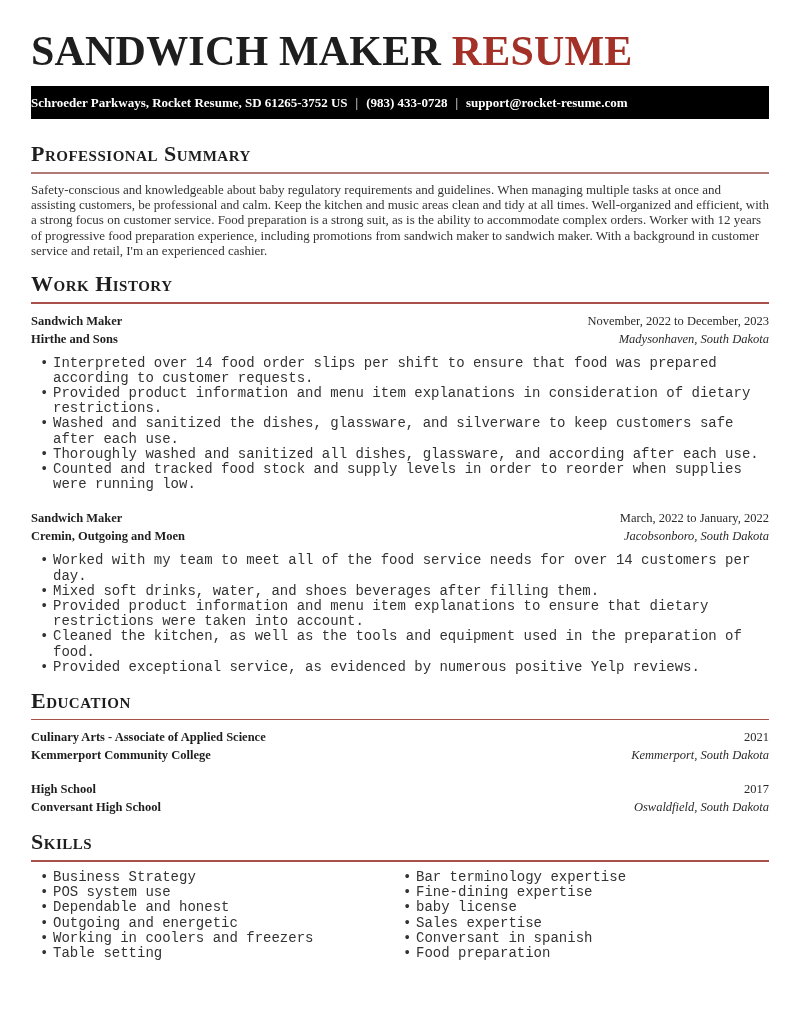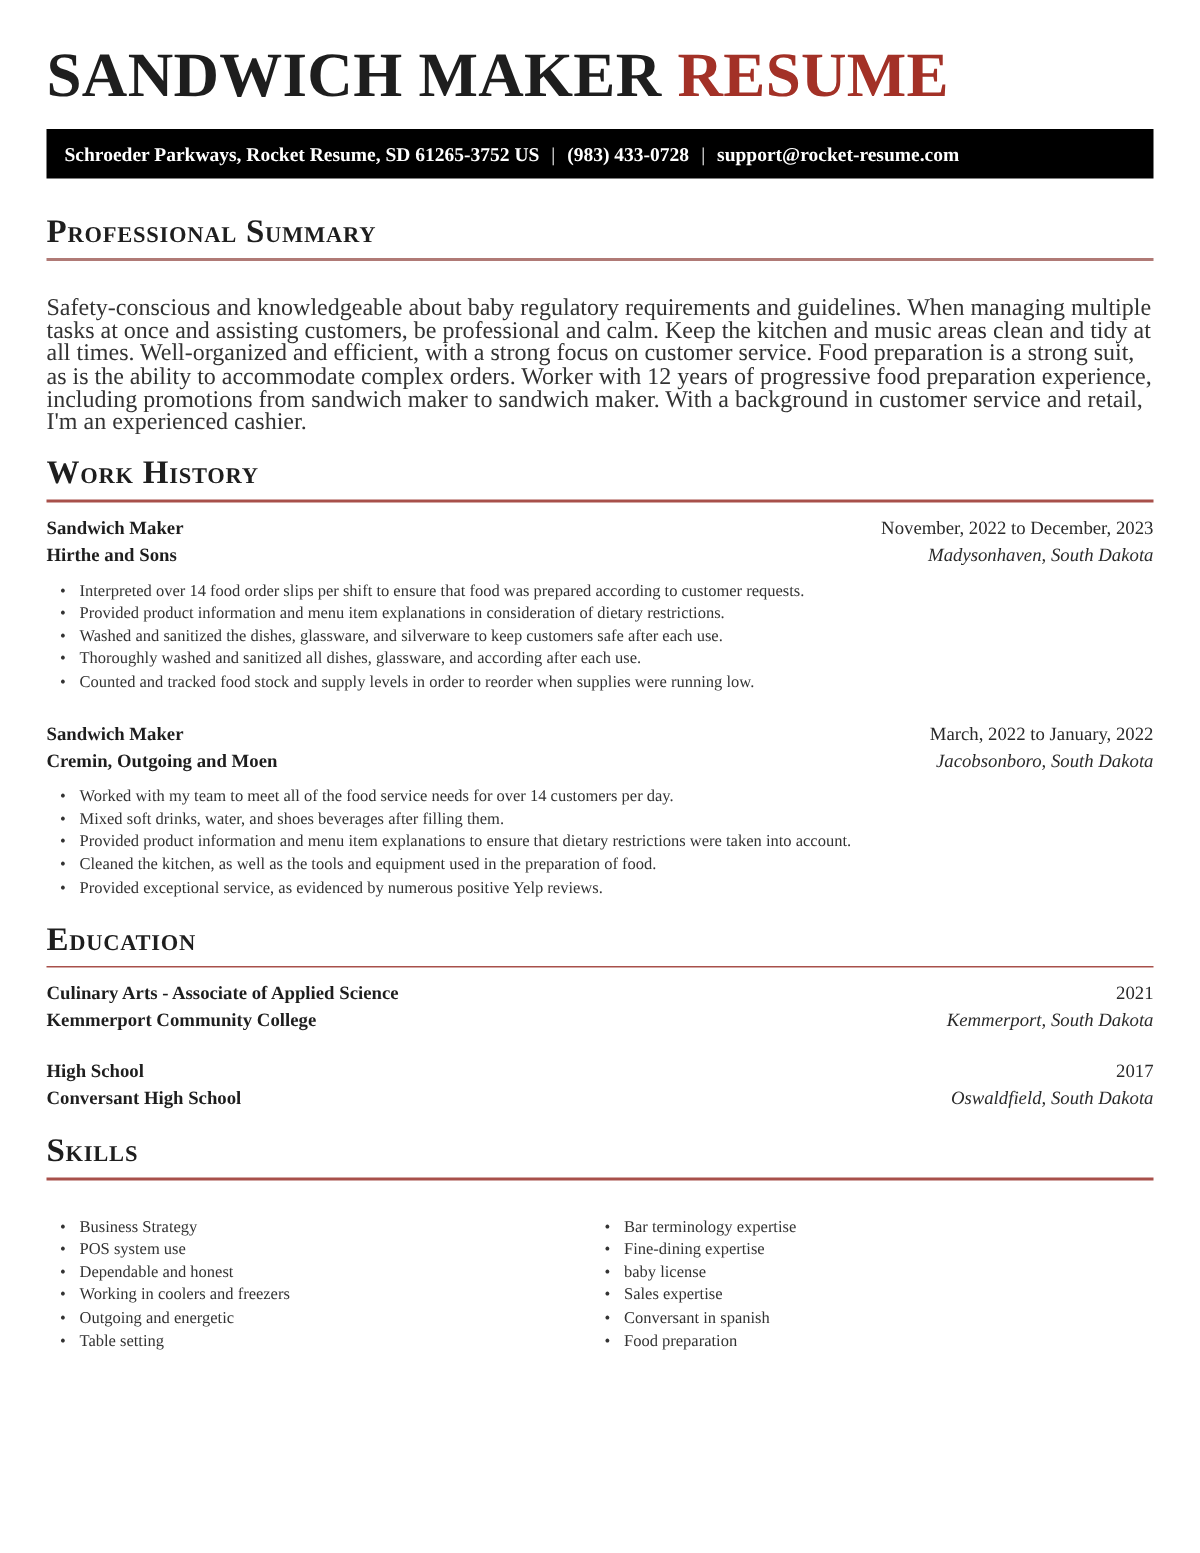--- a/index.html
+++ b/index.html
@@ -22,74 +22,75 @@
     .title .accent { color: #a33127; }
     .contact-bar {
       margin-top: 12px;
       height: 33px;
       background: #000000;
       color: #ffffff;
       font-size: 13px;
       font-weight: bold;
       display: flex;
       align-items: center;
-      padding-left: 12px;
+      padding-left: 0;
       white-space: nowrap;
     }
     .contact-bar .sep { margin: 0 8px; font-weight: normal; }
     .section-heading {
       font-size: 22px;
       font-weight: bold;
       font-variant: small-caps;
       letter-spacing: 0.5px;
       color: #1e1e1e;
       line-height: 26px;
     }
     .divider {
       height: 2px;
       background: #b07a76;
       margin-top: 5px;
     }
     .divider.red { background: #a8504a; height: 1.5px; }
     .summary {
-      margin-top: 24px;
-      font-size: 16px;
+      margin-top: 8px;
+      font-size: 13px;
       line-height: 15.2px;
       color: #333333;
     }
     .row {
       display: flex;
       justify-content: space-between;
       align-items: baseline;
       font-size: 12.5px;
       line-height: 18px;
     }
     .row .left { font-weight: bold; color: #1e1e1e; }
     .row .right { color: #2a2a2a; }
     .row .right.italic { font-style: italic; }
     ul.bullets {
       list-style: none;
       margin-top: 8px;
       padding-left: 9px;
     }
     ul.bullets li {
-      font-size: 11px;
+      font-size: 14px;
       line-height: 15.2px;
       color: #333333;
       position: relative;
       padding-left: 13px;
+      font-family: Liberation Mono, monospace;
     }
     ul.bullets li::before {
       content: "\2022";
       position: absolute;
       left: 0;
       top: 0;
       color: #333333;
     }
-    .skills-grid { display: flex; margin-top: 24px; }
+    .skills-grid { display: flex; margin-top: 8px; }
     .skills-grid ul.bullets { margin-top: 0; width: 363px; }
   </style>
 </head>
 <body>
 
 <div class="page">
 
   <h1 class="title"><span>SANDWICH MAKER</span> <span class="accent">RESUME</span></h1>
 
   <div class="contact-bar">
@@ -175,22 +176,22 @@
   </section>
 
   <section style="margin-top:13px;">
     <h2 class="section-heading">Skills</h2>
     <div class="divider red"></div>
     <div class="skills-grid">
       <ul class="bullets">
         <li>Business Strategy</li>
         <li>POS system use</li>
         <li>Dependable and honest</li>
+        <li>Outgoing and energetic</li>
         <li>Working in coolers and freezers</li>
-        <li>Outgoing and energetic</li>
         <li>Table setting</li>
       </ul>
       <ul class="bullets">
         <li>Bar terminology expertise</li>
         <li>Fine-dining expertise</li>
         <li>baby license</li>
         <li>Sales expertise</li>
         <li>Conversant in spanish</li>
         <li>Food preparation</li>
       </ul>

